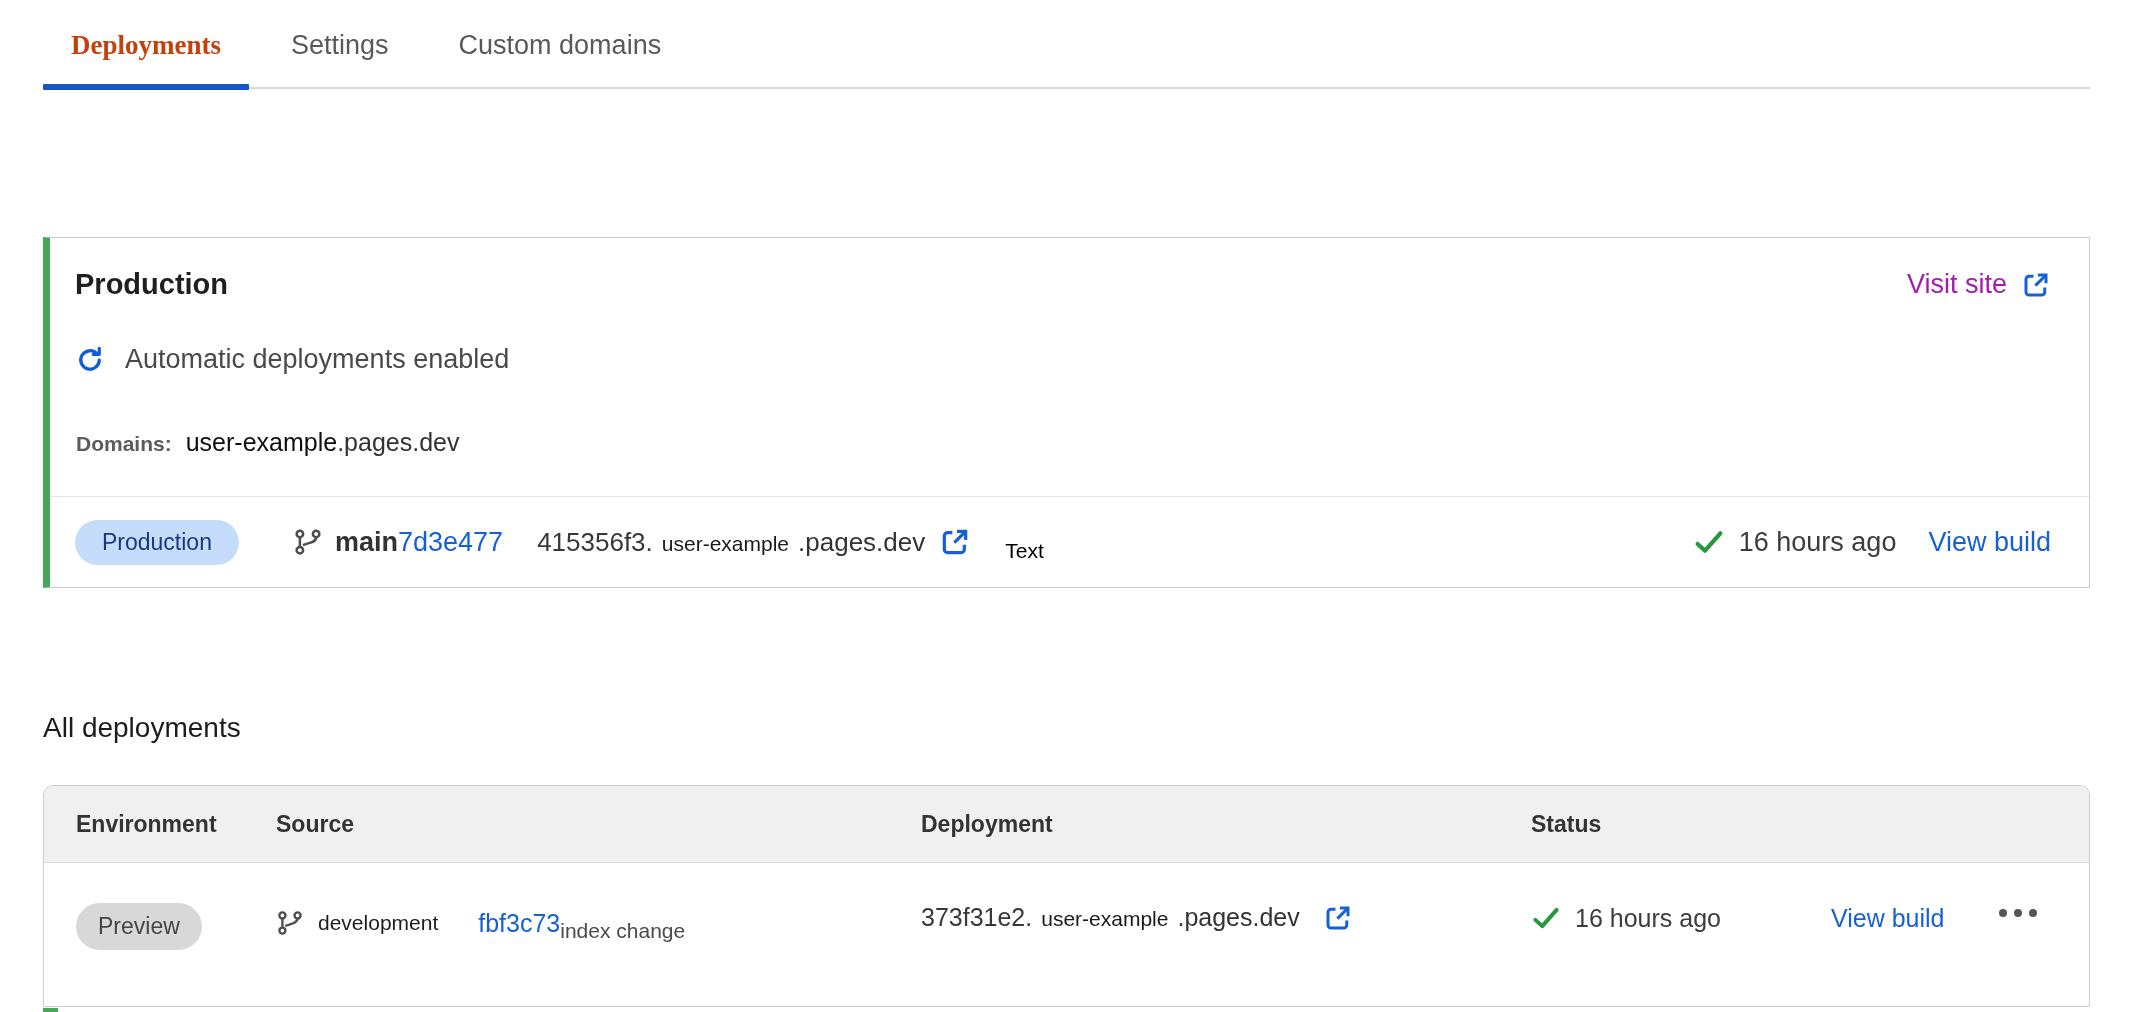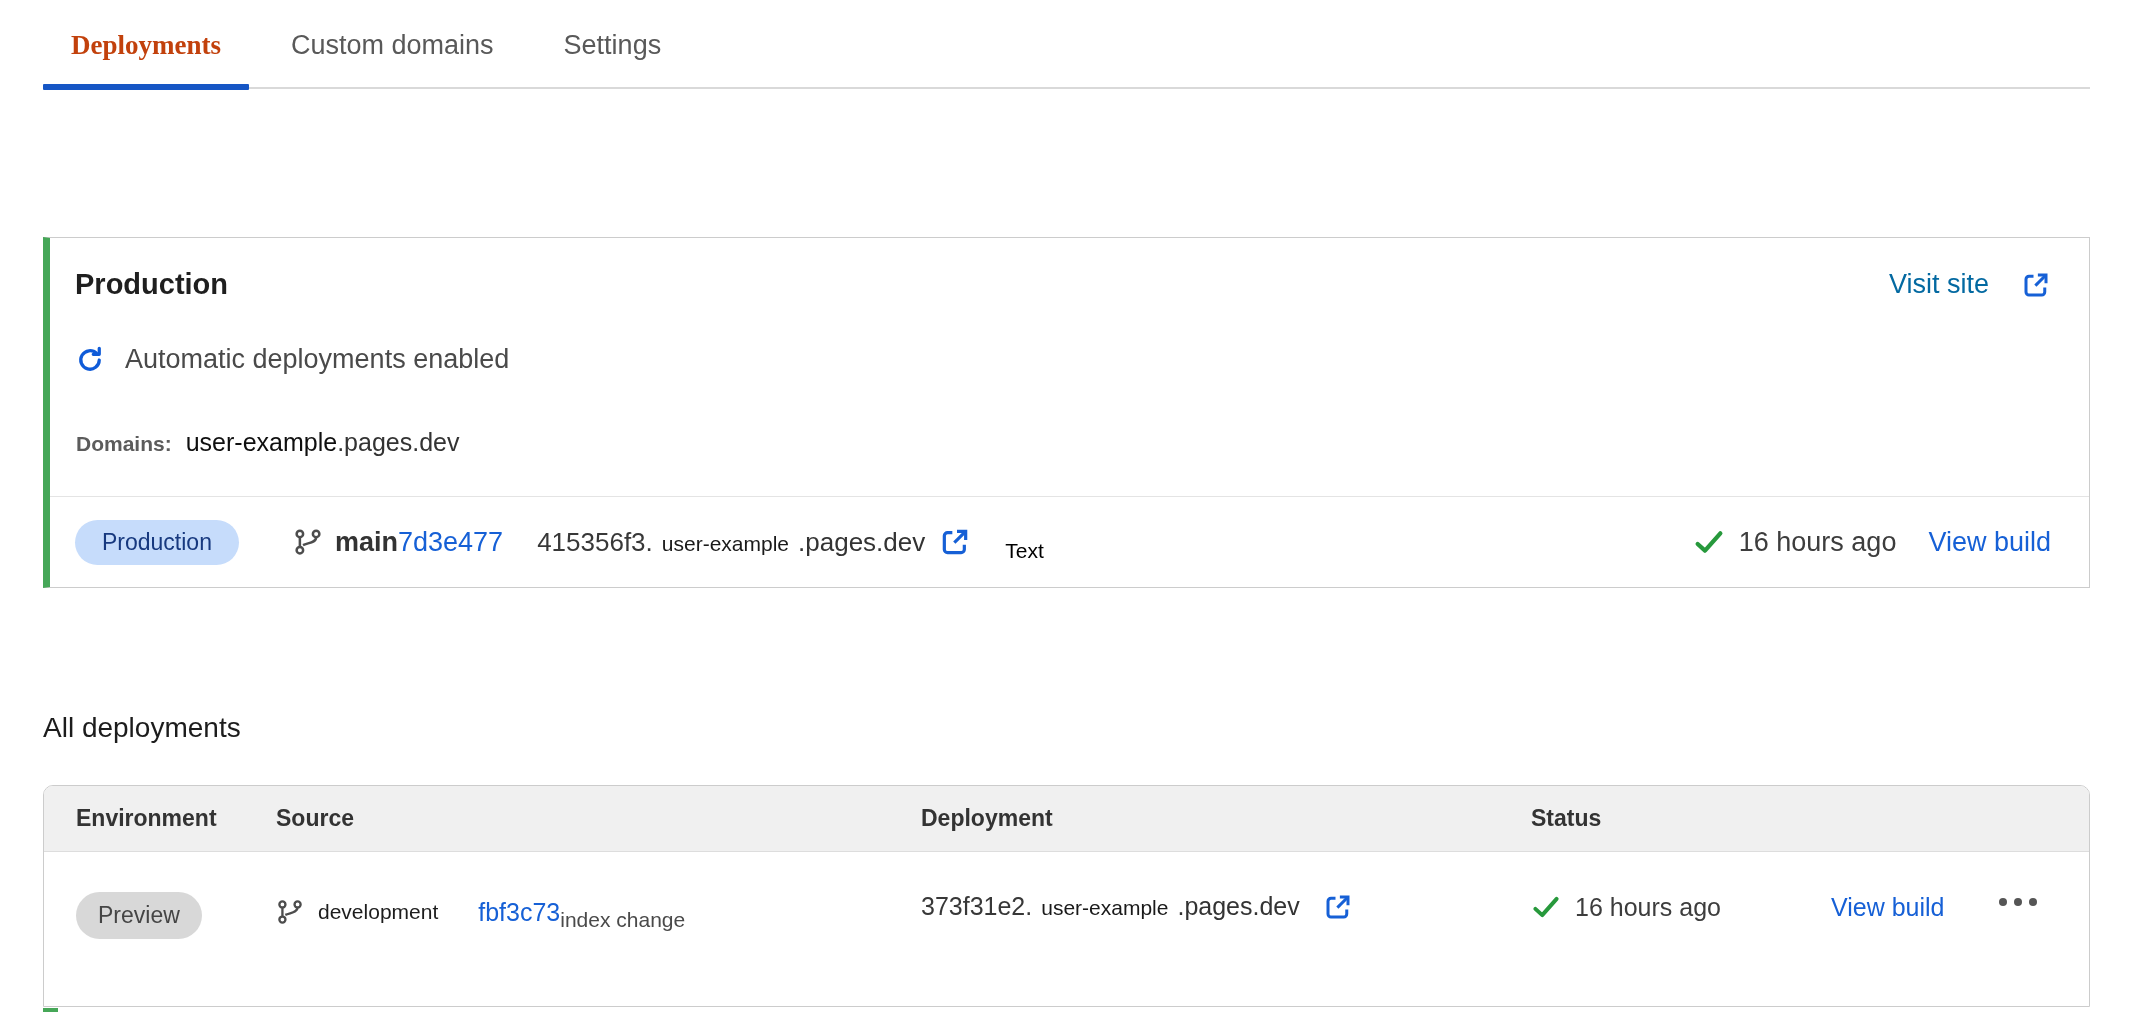--- a/index.html
+++ b/index.html
@@ -17,22 +17,22 @@
   .tab.active::after { content:""; position:absolute; left:0; right:0; bottom:-3px;
     height:6px; background:#1656c5; border-radius:1px; }
 
   
   .card { position:absolute; left:43px; right:42px; top:237px; height:351px;
     background:#fff; border:1px solid #cccccc; border-left:7px solid #46a758;
     border-radius:0; }
   .card-head { position:absolute; left:25px; right:38px; top:30px;
     display:flex; align-items:center; justify-content:space-between; }
   .card-title { font-size:29px; font-weight:600; color:#1f1f1f; }
-  .visit { display:flex; align-items:center; gap:32px; font-size:27px;
-    font-weight:500; color:#0369a1; cursor:pointer; text-decoration:none; }
+  .visit { display:flex; align-items:center; gap:14px; font-size:27px;
+    font-weight:500; color:#a21caf; cursor:pointer; text-decoration:none; }
   .auto-row { position:absolute; left:25px; top:106px; display:flex;
     align-items:center; gap:20px; font-size:27px; color:#4a4a4a;justify-content:flex-end; }
   .domains-row { position:absolute; left:26px; top:190px; display:flex;
     align-items:baseline; }
   .domains-label { font-size:21px; font-weight:700; color:#5c5c5c; margin-right:14px; }
   .domain-name { font-size:25px; color:#0f0f0f; }
   .domain-suffix { font-size:25px; color:#333; }
   .card-divider { position:absolute; left:0; right:0; top:258px; height:1px; background:#e4e4e4; }
   .prod-row { position:absolute; left:25px; right:38px; top:259px; bottom:0;
     display:flex; align-items:center; }
@@ -54,21 +54,21 @@
   .status-group { margin-left:auto; display:flex; align-items:center; }
   .time { margin-left:14px; font-size:27px; color:#3d3d3d; white-space:nowrap; }
   .view-build { margin-left:32px; font-size:27px; color:#1660d6; cursor:pointer;
     text-decoration:none; white-space:nowrap; }
 
   
   .all-title { position:absolute; left:43px; top:712px; font-size:28px;
     font-weight:500; color:#1c1c1c; }
   .table { position:absolute; left:43px; right:42px; top:785px; height:222px;
     border:1px solid #cccccc; border-radius:10px 10px 0 0; background:#fff; overflow:hidden; }
-  .thead { height:66px; background:#f0f0f0; border-bottom:1px solid #dddddd;
+  .thead { height:77px; background:#f0f0f0; border-bottom:1px solid #dddddd;
     display:grid; grid-template-columns:200px 645px 610px 1fr;
     align-items:center; padding:0 32px; }
   .th { font-size:23px; font-weight:700; color:#333; }
   .trow { height:155px; display:grid; grid-template-columns:200px 645px 610px 1fr;
     padding:40px 32px 0 32px; align-items:start; }
   .src-cell { display:flex; flex-direction:row; }
   .src-line1 { display:flex; align-items:center; }
   .src-branch { margin-left:14px; font-size:21px; color:#1d1d1d; }
   .src-commit { margin-left:40px; font-size:25px; color:#1660d6; cursor:pointer; text-decoration:none; }
   .src-msg { margin-top:16px; font-size:21px; color:#4a4a4a; }
@@ -85,22 +85,22 @@
 
   svg { display:block; }
 </style>
 </head>
 <body>
 
 <div class="page">
 
   <nav class="tabs">
     <div class="tab active">Deployments</div>
+    <div class="tab">Settings</div>
     <div class="tab">Custom domains</div>
-    <div class="tab">Settings</div>
   </nav>
 
   <section class="card">
     <div class="card-head">
       <h2 class="card-title">Production</h2>
       <a class="visit">
         <span>Visit site</span>
         <span>
           <svg width="30" height="30" viewBox="0 0 24 24" fill="none" stroke="#1660d6" stroke-width="2.4">
             <path d="M10 5H6.4A2.4 2.4 0 0 0 4 7.4v10.2A2.4 2.4 0 0 0 6.4 20h10.2a2.4 2.4 0 0 0 2.4-2.4V14"></path>

